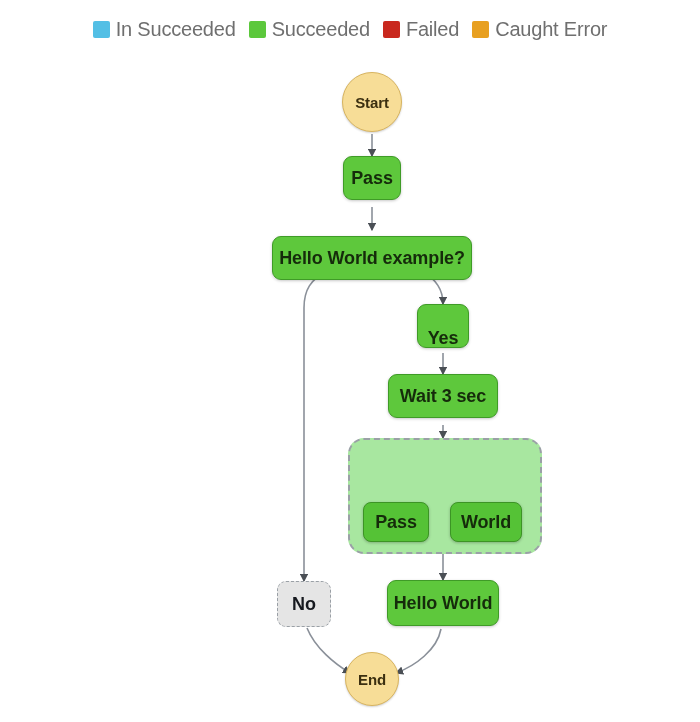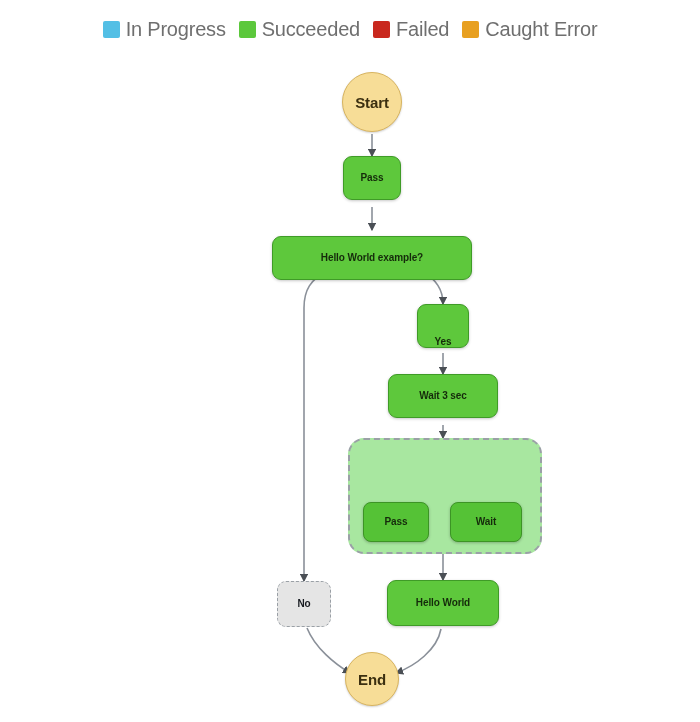--- a/index.html
+++ b/index.html
@@ -71,21 +71,21 @@
   .node {
     position: absolute;
     box-sizing: border-box;
     display: flex;
     align-items: center;
     justify-content: center;
     text-align: center;
     z-index: 3;
   }
   .node-label {
-    font-size: 10px;
+    font-size: 18px;
     font-weight: bold;
     line-height: 1;
     color: #16191f;
     letter-spacing: -0.1px;
     pointer-events: none;
   }
 
   
   .node.terminal {
     border-radius: 50%;
@@ -141,21 +141,21 @@
     z-index: 2;
   }
 </style>
 </head>
 <body>
 
 <div id="legend">
 
   <div class="legend-item">
     <span class="legend-swatch" style="background:#53bfe5"></span>
-    <span class="legend-label">In Progress</span>
+    <span class="legend-label">In Succeeded</span>
   </div>
 
   <div class="legend-item">
     <span class="legend-swatch" style="background:#5cc83c"></span>
     <span class="legend-label">Succeeded</span>
   </div>
 
   <div class="legend-item">
     <span class="legend-swatch" style="background:#c9281e"></span>
     <span class="legend-label">Failed</span>
@@ -222,21 +222,21 @@
     <span class="node-label">Wait 3 sec</span>
   </div>
 
   <div class="container-group" style="left:348px; top:382px; width:194px; height:116px;"></div>
 
   <div class="node task-nested" style="left:363px; top:446px; width:66px; height:40px;">
     <span class="node-label">Pass</span>
   </div>
 
   <div class="node task-nested" style="left:450px; top:446px; width:72px; height:40px;">
-    <span class="node-label">Wait</span>
+    <span class="node-label">World</span>
   </div>
 
   <div class="node inactive" style="left:277px; top:525px; width:54px; height:46px;">
     <span class="node-label">No</span>
   </div>
 
   <div class="node task" style="left:387px; top:524px; width:112px; height:46px;">
     <span class="node-label">Hello World</span>
   </div>
 

